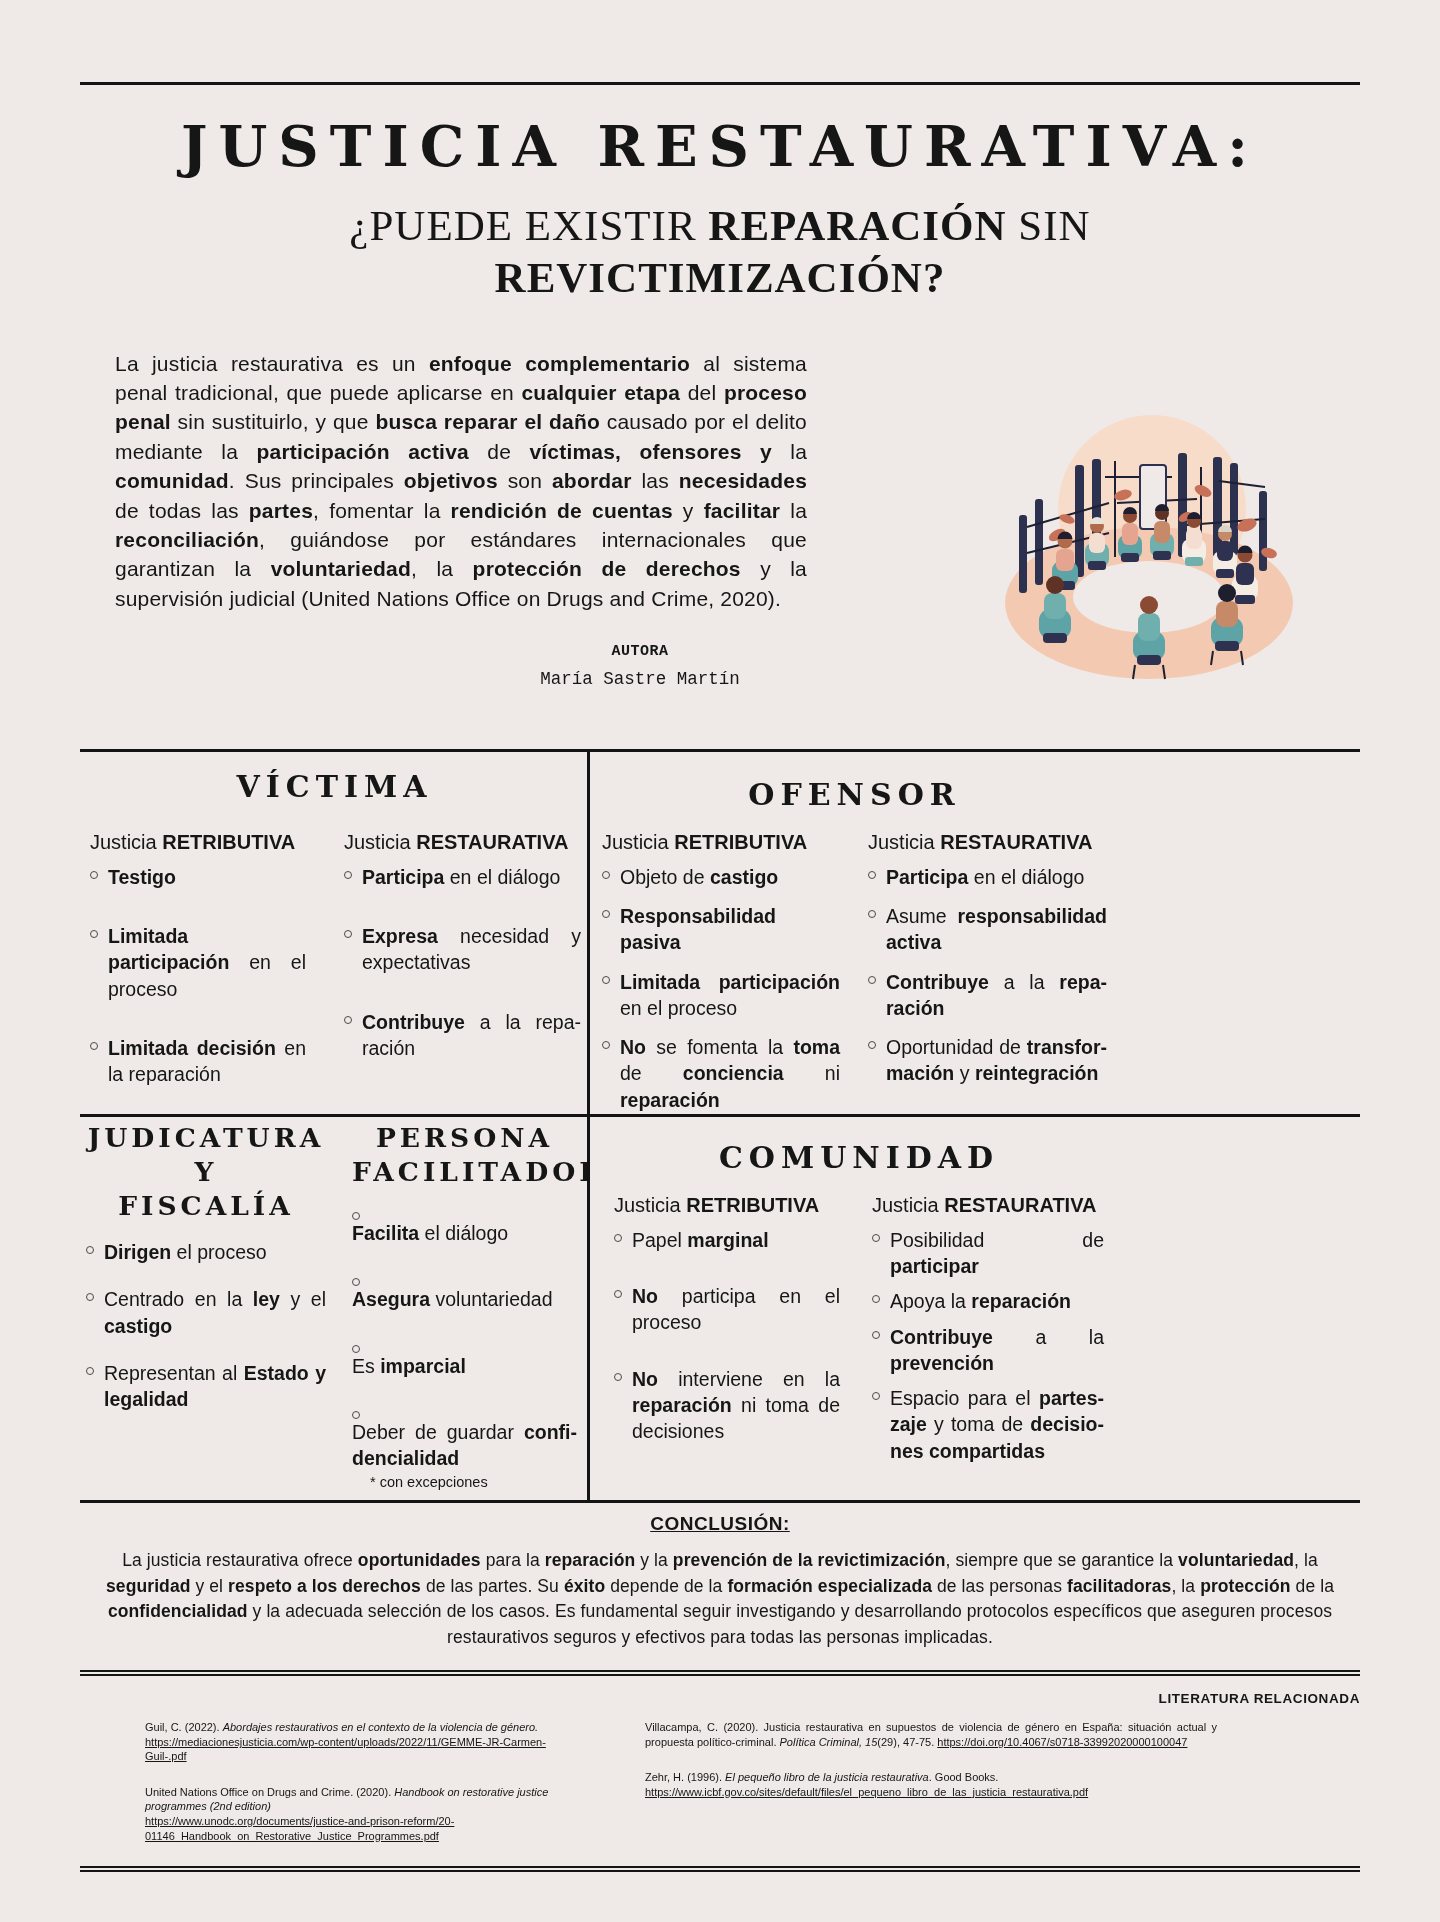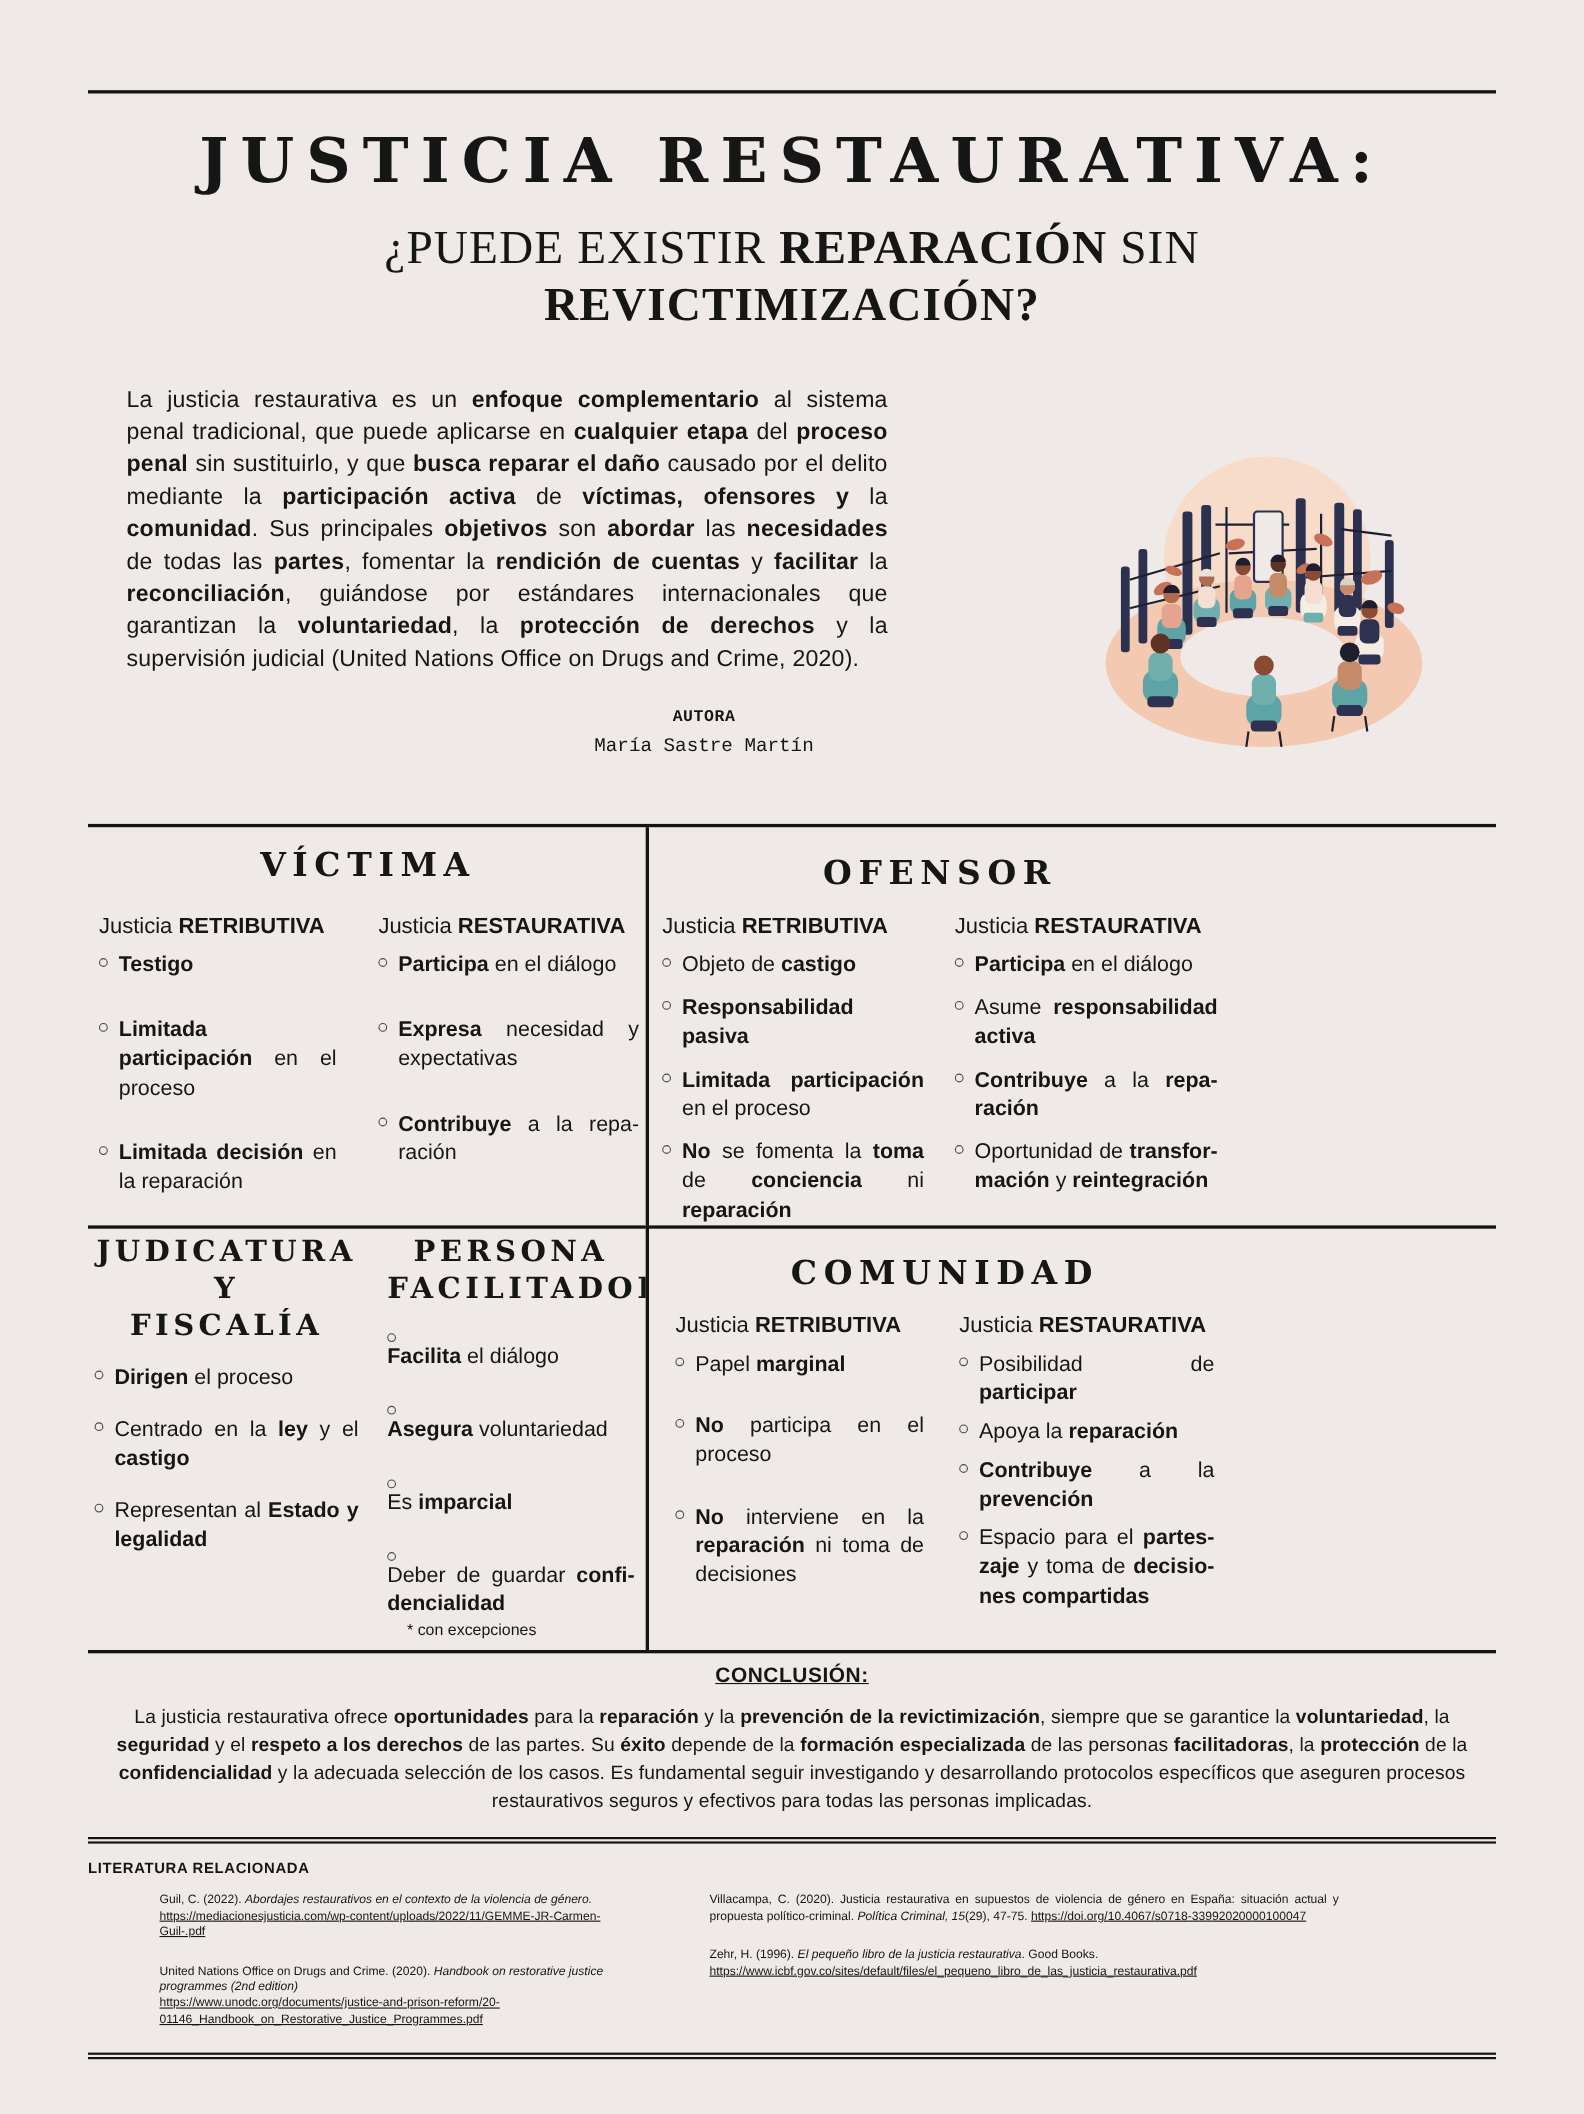--- a/index.html
+++ b/index.html
@@ -102,21 +102,21 @@
     margin-top:10px; text-align:center;
     font-size:19px; font-weight:700; text-decoration:underline; letter-spacing:0.5px;
   }
   .conclusion-par {
     margin:13px auto 0; width:1252px;
     font-size:17.5px; line-height:1.46; text-align:center; letter-spacing:0.1px;
   }
   .rule-concl { margin-top:20px; }
 
   
-  .lit-head { margin-top:15px; text-align:left; font-size:13.5px; font-weight:700; letter-spacing:0.6px; }
+  .lit-head { margin-top:15px; text-align:right; font-size:13.5px; font-weight:700; letter-spacing:0.6px; }
   .refs { margin:14px 0 0 65px; display:grid; grid-template-columns:428px 572px; column-gap:72px; }
   .ref { font-size:11px; line-height:1.32; margin-bottom:21px; }
   .ref-just { text-align:justify; }
   .lnk { text-decoration:underline; }
   .rule-bottom { margin-top:2px; }
 </style>
 </head>
 <body>
 
 <div class="content">

